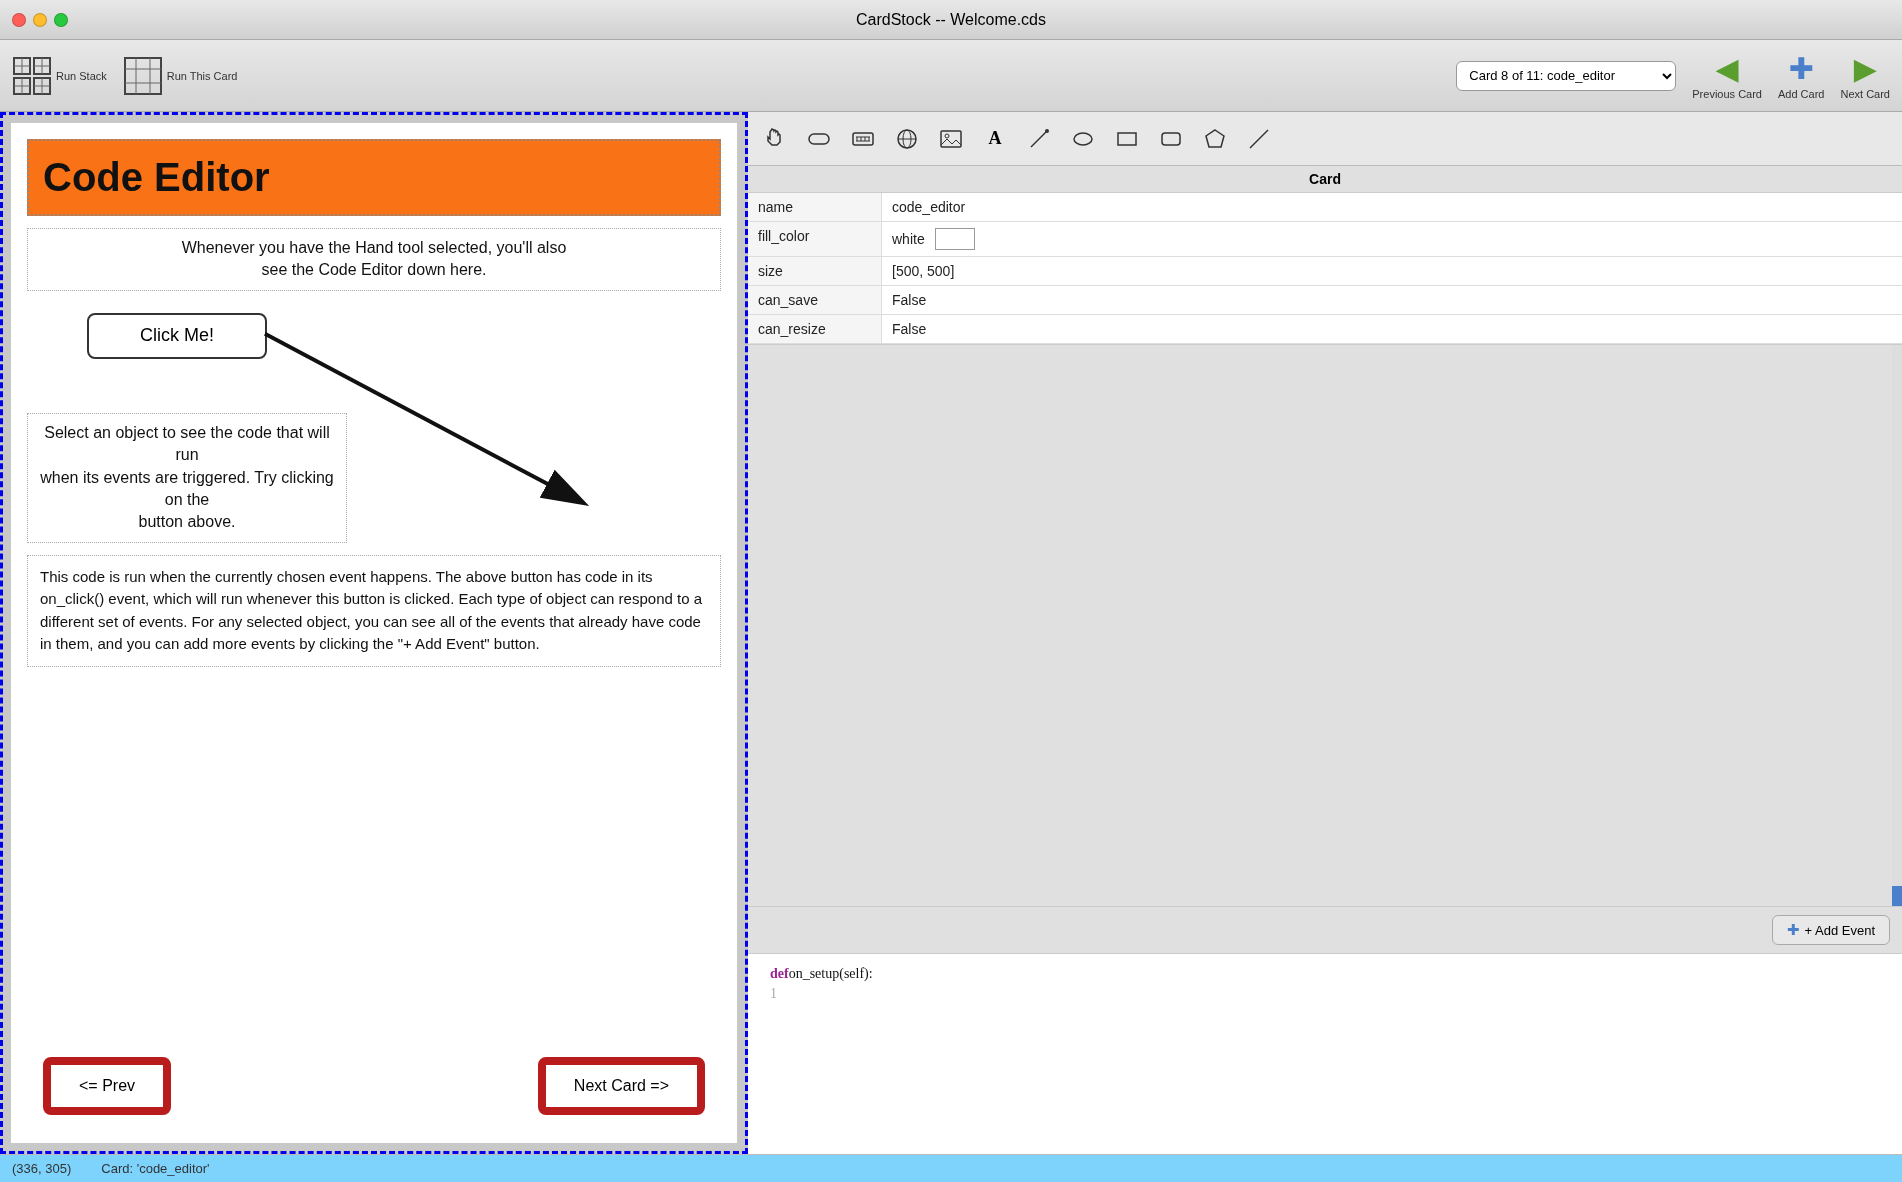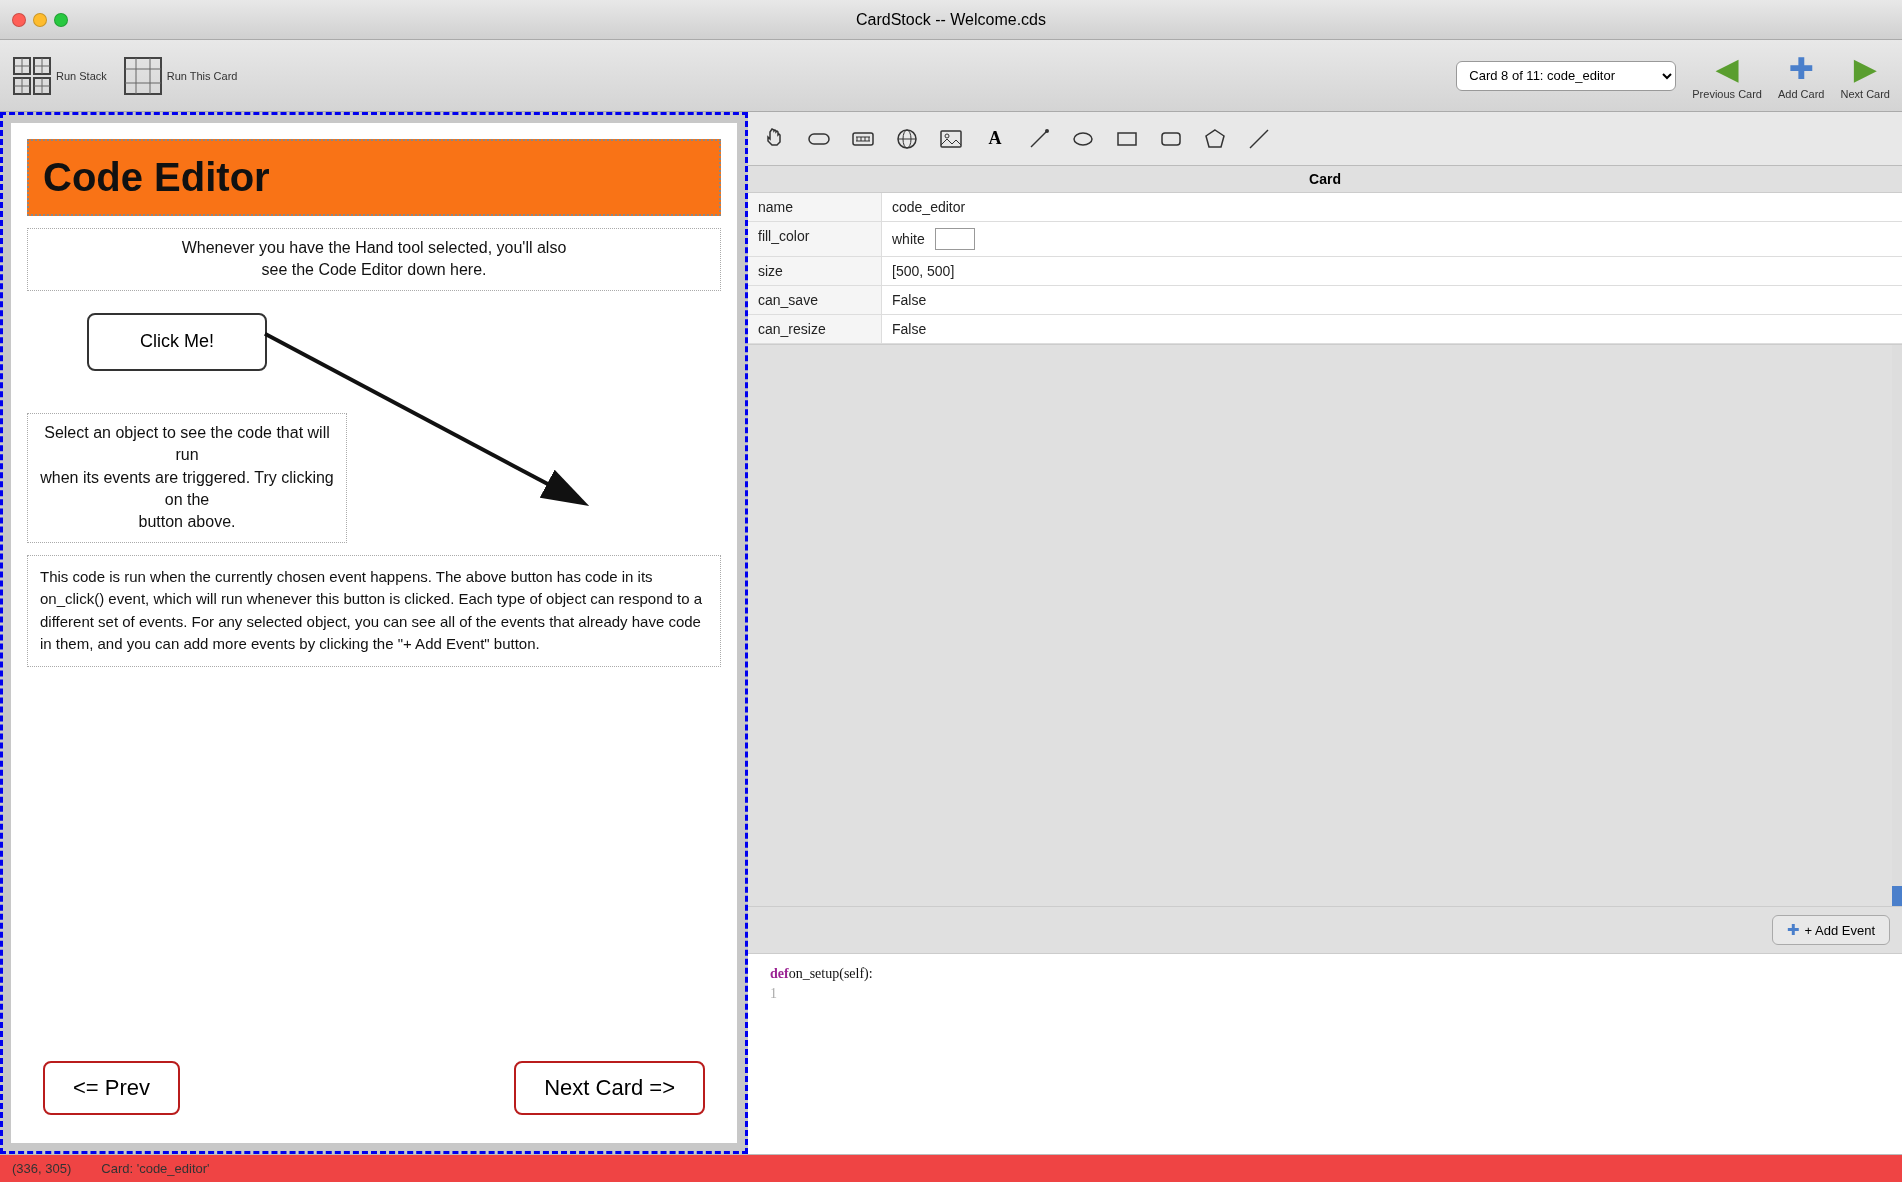--- a/index.html
+++ b/index.html
@@ -187,24 +187,24 @@
     }
 
     
     #card-nav {
       display: flex;
       justify-content: space-between;
       padding: 12px 16px;
       margin-top: auto;
     }
     .card-nav-btn {
-      border: 2px solid #b91c1c;
+      border: 8px solid #b91c1c;
       border-radius: 8px;
       padding: 12px 28px;
-      font-size: 22px;
+      font-size: 16px;
       background: white;
       cursor: pointer;
     }
 
     
     #right-panel {
       flex: 1;
       display: flex;
       flex-direction: column;
       background: #e0e0e0;
@@ -327,21 +327,21 @@
     #right-scrollbar-thumb {
       position: absolute;
       right: 0; bottom: 0;
       width: 10px; height: 20px;
       background: #4a7fcb;
     }
 
     
     #statusbar {
       height: 28px;
-      background: #ef4444;
+      background: #7dd3fc;
       border-top: 1px solid #bbb;
       display: flex;
       align-items: center;
       padding: 0 12px;
       font-size: 13px;
       color: #333;
       gap: 30px;
     }
   </style>
 </head>
@@ -418,21 +418,21 @@
   <div id="card-panel">
     <div id="card-canvas">
 
       <div id="card-title-box">Code Editor</div>
 
       <div class="text-box">
         Whenever you have the Hand tool selected, you'll also<br>see the Code Editor down here.
       </div>
 
       <div id="arrow-area">
-        <button id="click-me-btn" class="card-nav-btn" style="position:absolute;top:10px;left:60px;width:180px;height:58px;border-radius:8px;font-size:18px;">Click Me!</button>
+        <button id="click-me-btn" class="card-nav-btn" style="position:absolute;top:10px;left:60px;width:180px;height:46px;border-radius:8px;font-size:18px;">Click Me!</button>
 
         <svg id="arrow-svg" viewBox="0 0 700 240" style="position:absolute;top:0;left:0;width:100%;height:100%;pointer-events:none;">
           <defs>
             <marker id="arrowhead" markerWidth="12" markerHeight="8" refX="10" refY="4" orient="auto">
               <polygon points="0 0, 12 4, 0 8" fill="#111"></polygon>
             </marker>
           </defs>
           <line x1="240" y1="30" x2="560" y2="200" stroke="#111" stroke-width="4" marker-end="url(#arrowhead)"></line>
         </svg>
 

